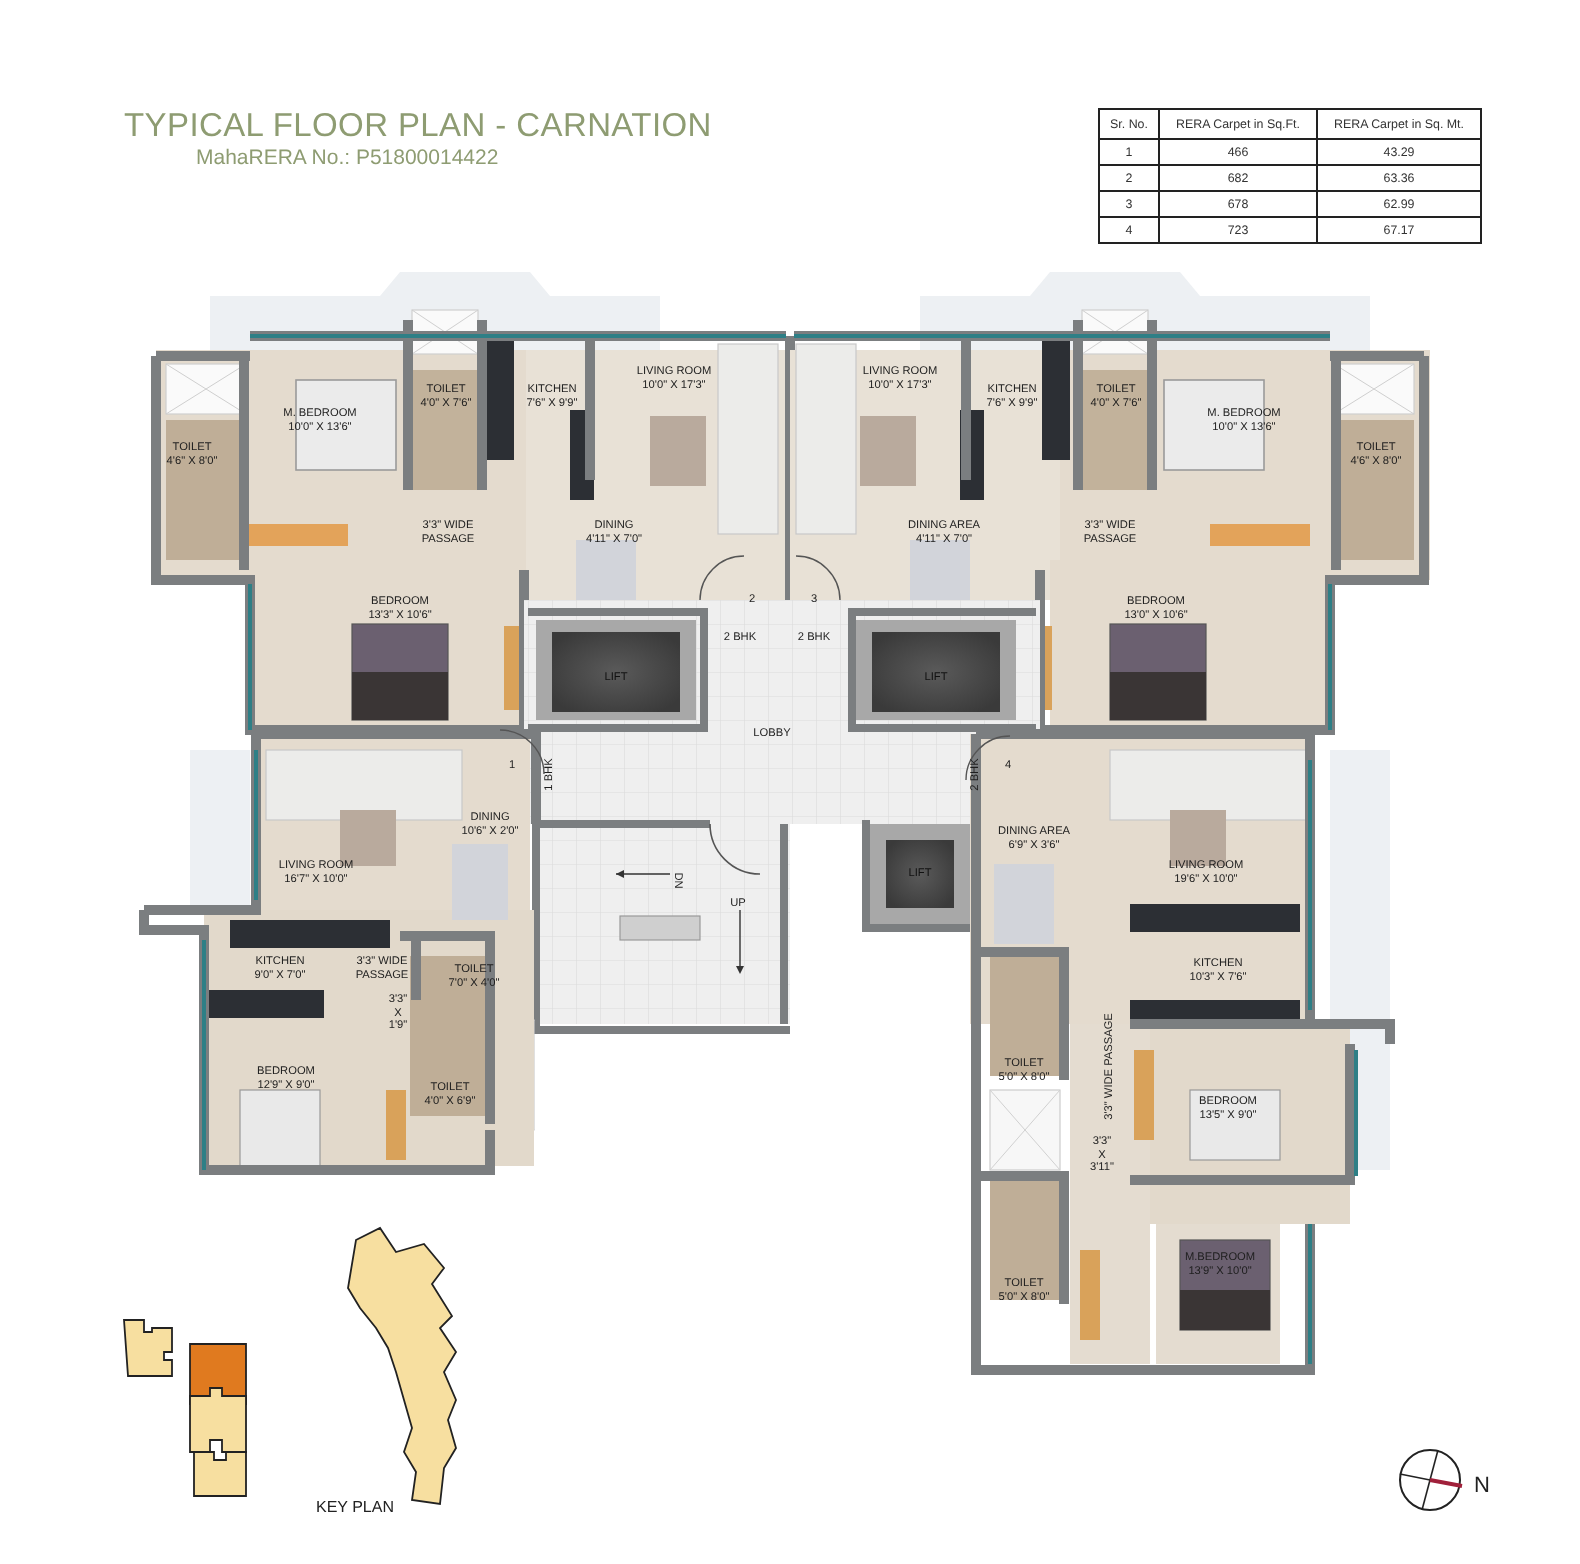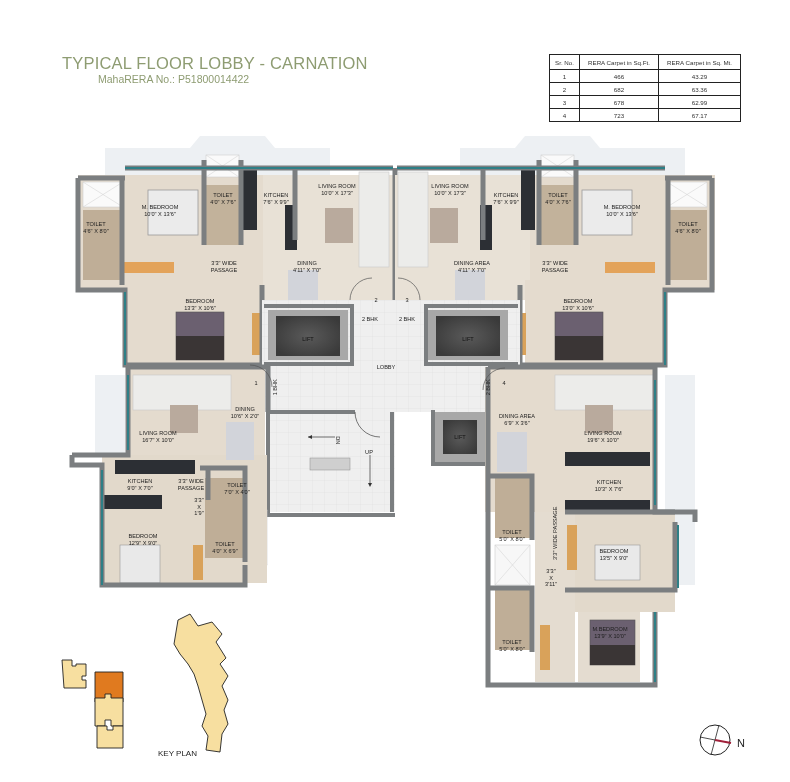--- a/index.html
+++ b/index.html
@@ -11,21 +11,21 @@
   table.rera th{height:15px;}
   .plan{position:absolute;left:0;top:0;width:790px;height:782px;}
   .lbl{position:absolute;font-size:5.6px;line-height:6.5px;color:#1e1e1e;text-align:center;white-space:nowrap;transform:translateX(-50%);}
   .keylbl{position:absolute;left:158px;top:749px;font-size:8px;color:#222;text-align:right;}
   .compass{position:absolute;left:697px;top:722px;}
   .n{position:absolute;left:737px;top:737px;font-size:11px;color:#222;}
 </style>
 </head>
 <body>
 
-<div class="title">TYPICAL FLOOR LOBBY - CARNATION</div>
+<div class="title">TYPICAL FLOOR PLAN - CARNATION</div>
 <div class="subtitle">MahaRERA No.: P51800014422</div>
 
 <table class="rera">
   <tbody>
       <tr>
     <th style="width:30px">Sr. No.</th>
     <th style="width:79px">RERA Carpet in Sq.Ft.</th>
     <th style="width:82px">RERA Carpet in Sq. Mt.</th>
   </tr>
   <tr>

